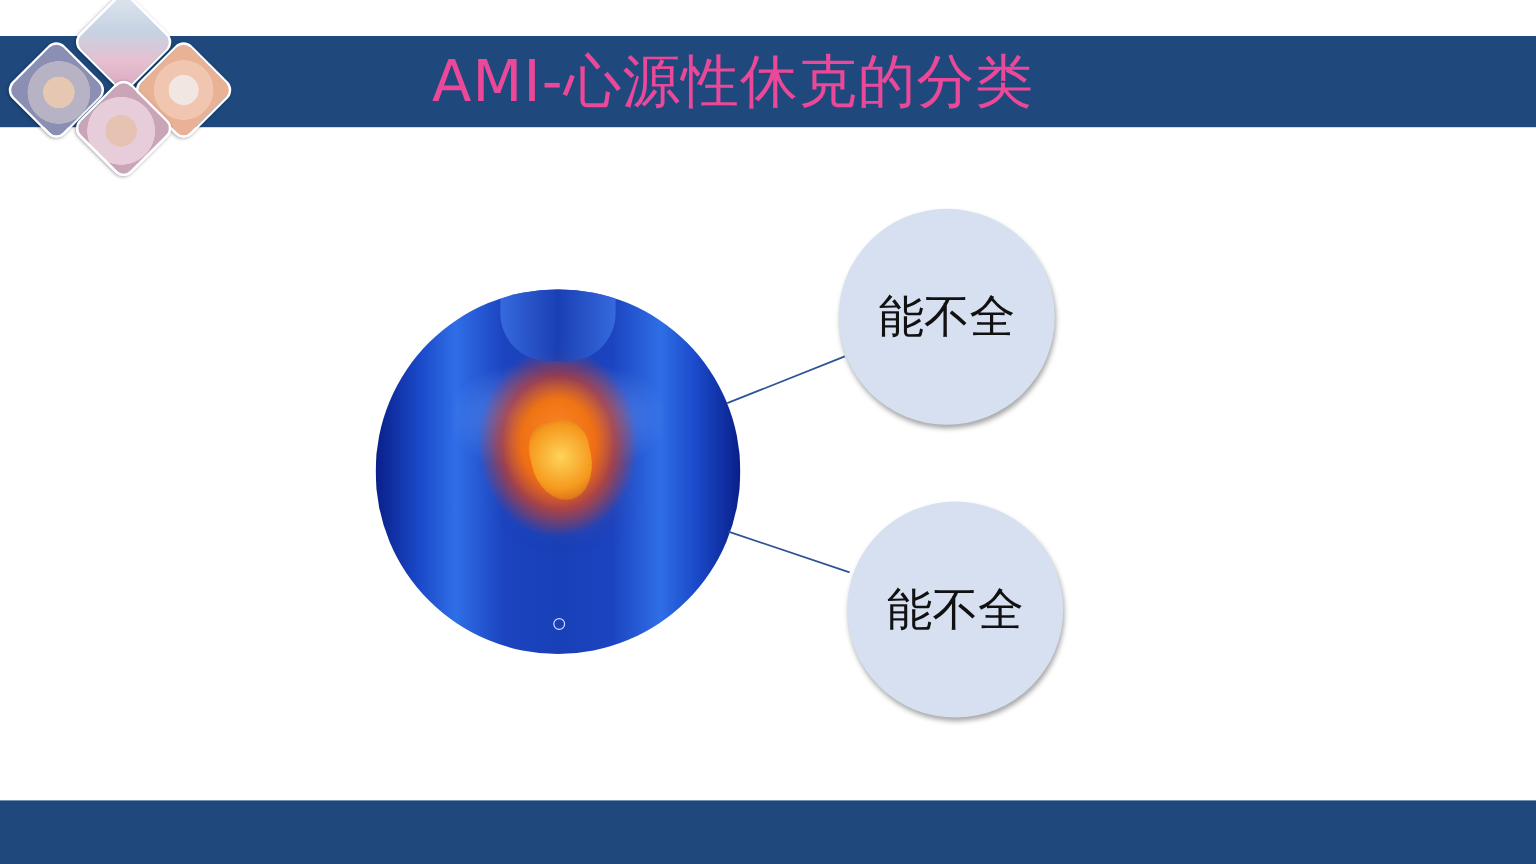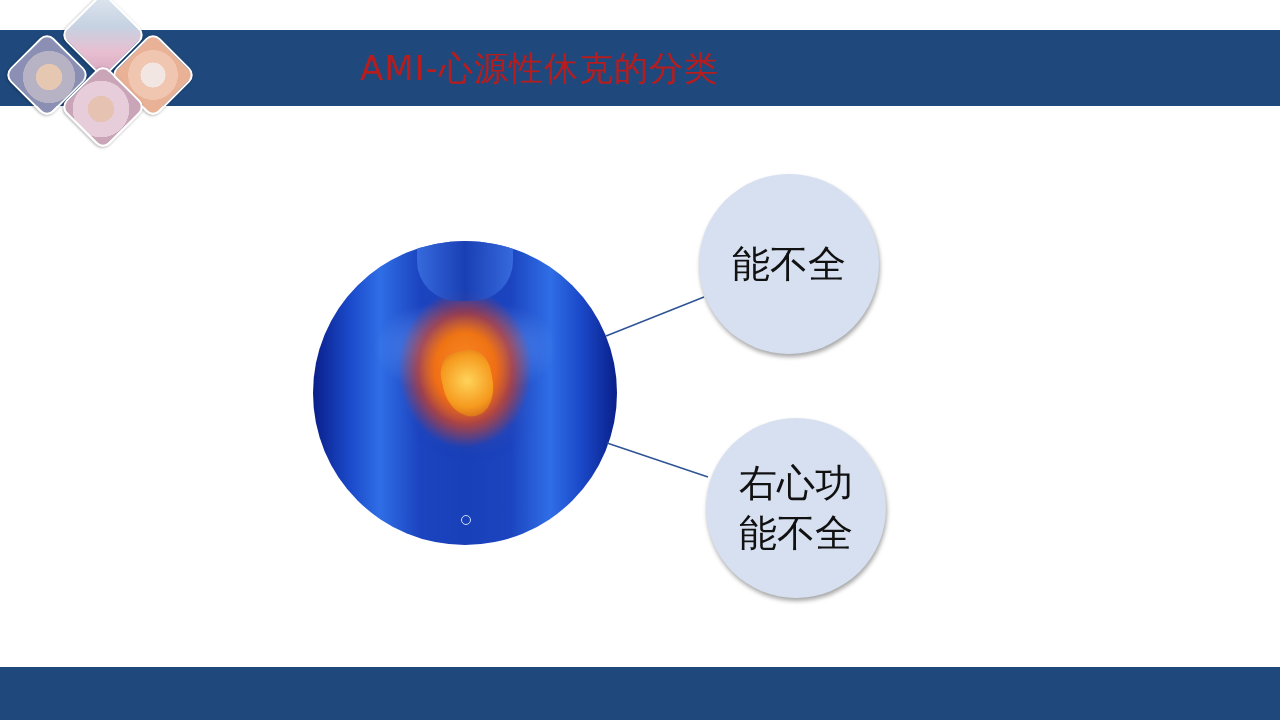--- a/index.html
+++ b/index.html
@@ -7,21 +7,21 @@
     width: 1280px; height: 720px; position: relative; overflow: hidden;
     background: #ffffff;
     font-family: "DejaVu Sans", "Liberation Sans", sans-serif;
   }
   .banner {
     position: absolute; left: 0; top: 30px; width: 1280px; height: 76px;
     background: #1f497d;
   }
   .title {
     position: absolute; left: 360px; top: 36px; height: 64px; line-height: 64px;
-    color: #b91c1c; font-size: 34px; white-space: nowrap; letter-spacing: 1px;
+    color: #ec4899; font-size: 48px; white-space: nowrap; letter-spacing: 1px;
   }
   .footer {
     position: absolute; left: 0; top: 667px; width: 1280px; height: 53px;
     background: #1f497d;
   }
   
   .logo { position: absolute; left: 0; top: 0; width: 200px; height: 145px; }
   .tile {
     position: absolute; width: 58px; height: 58px; transform: rotate(45deg);
     border: 2px solid #ffffff; border-radius: 10px; overflow: hidden;
@@ -93,17 +93,16 @@
 <svg class="connectors" viewBox="0 0 1280 720">
   <line x1="606" y1="336" x2="704" y2="297" stroke="#2f5496" stroke-width="1.5"></line>
   <line x1="607" y1="443" x2="708" y2="477" stroke="#2f5496" stroke-width="1.5"></line>
 </svg>
 
 <div class="bubble b1">
   <span>能不全</span>
 </div>
 
 <div class="bubble b2">
-  <span>右心功</span>
   <span>能不全</span>
 </div>
 
 <div class="footer"></div>
 
 </body></html>

